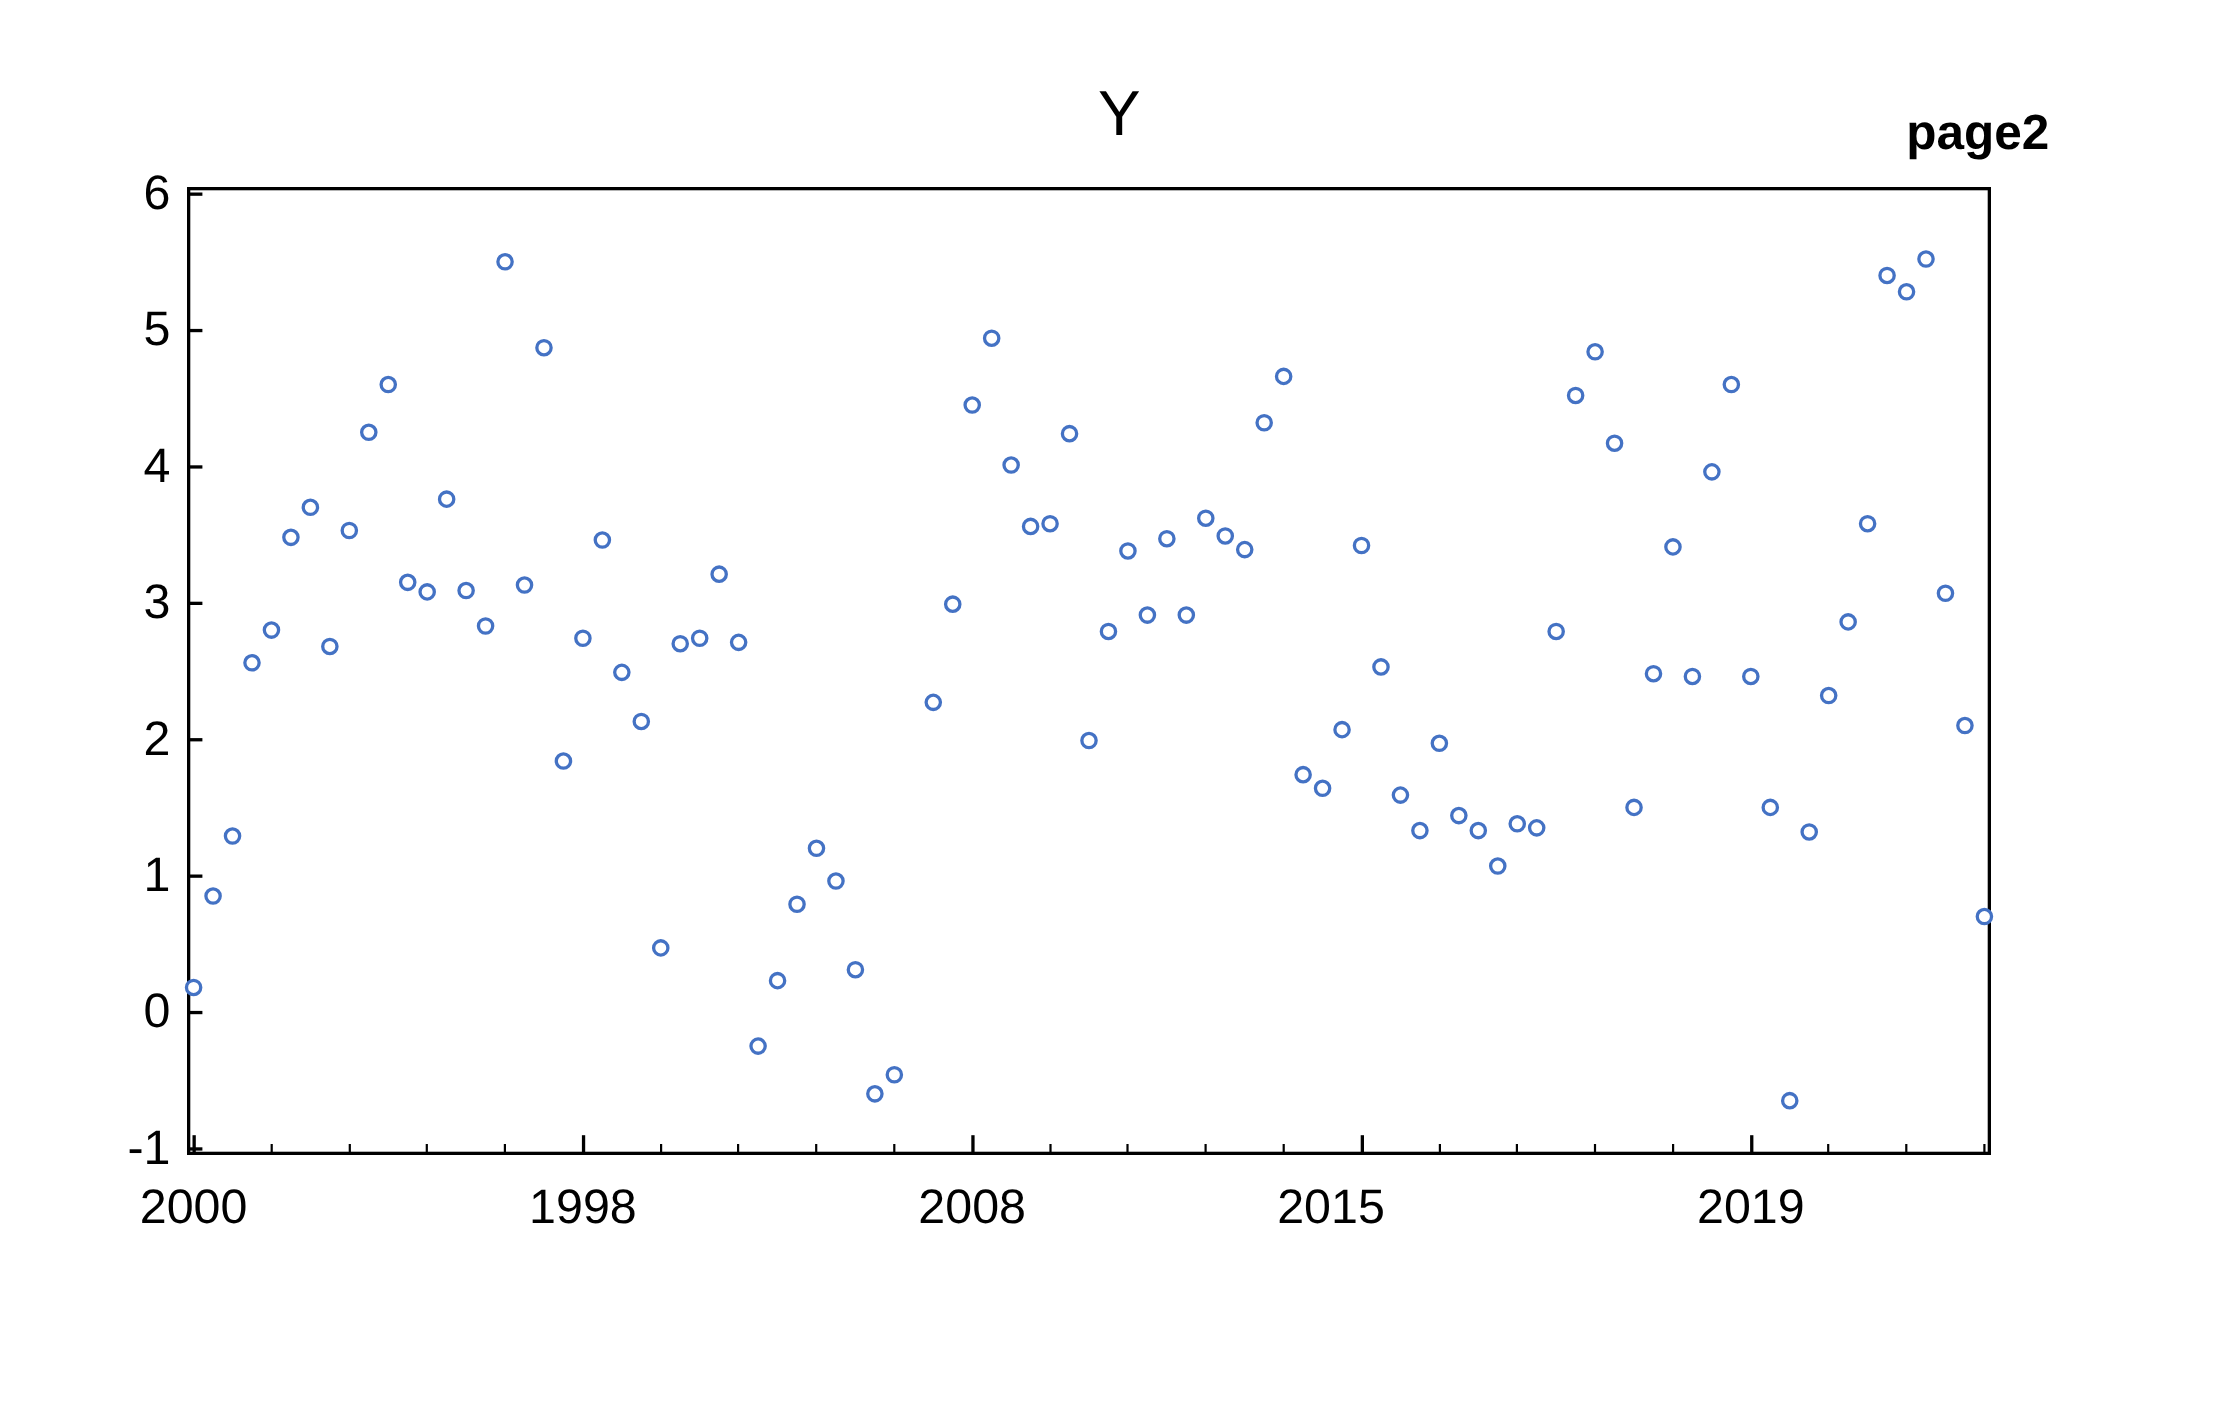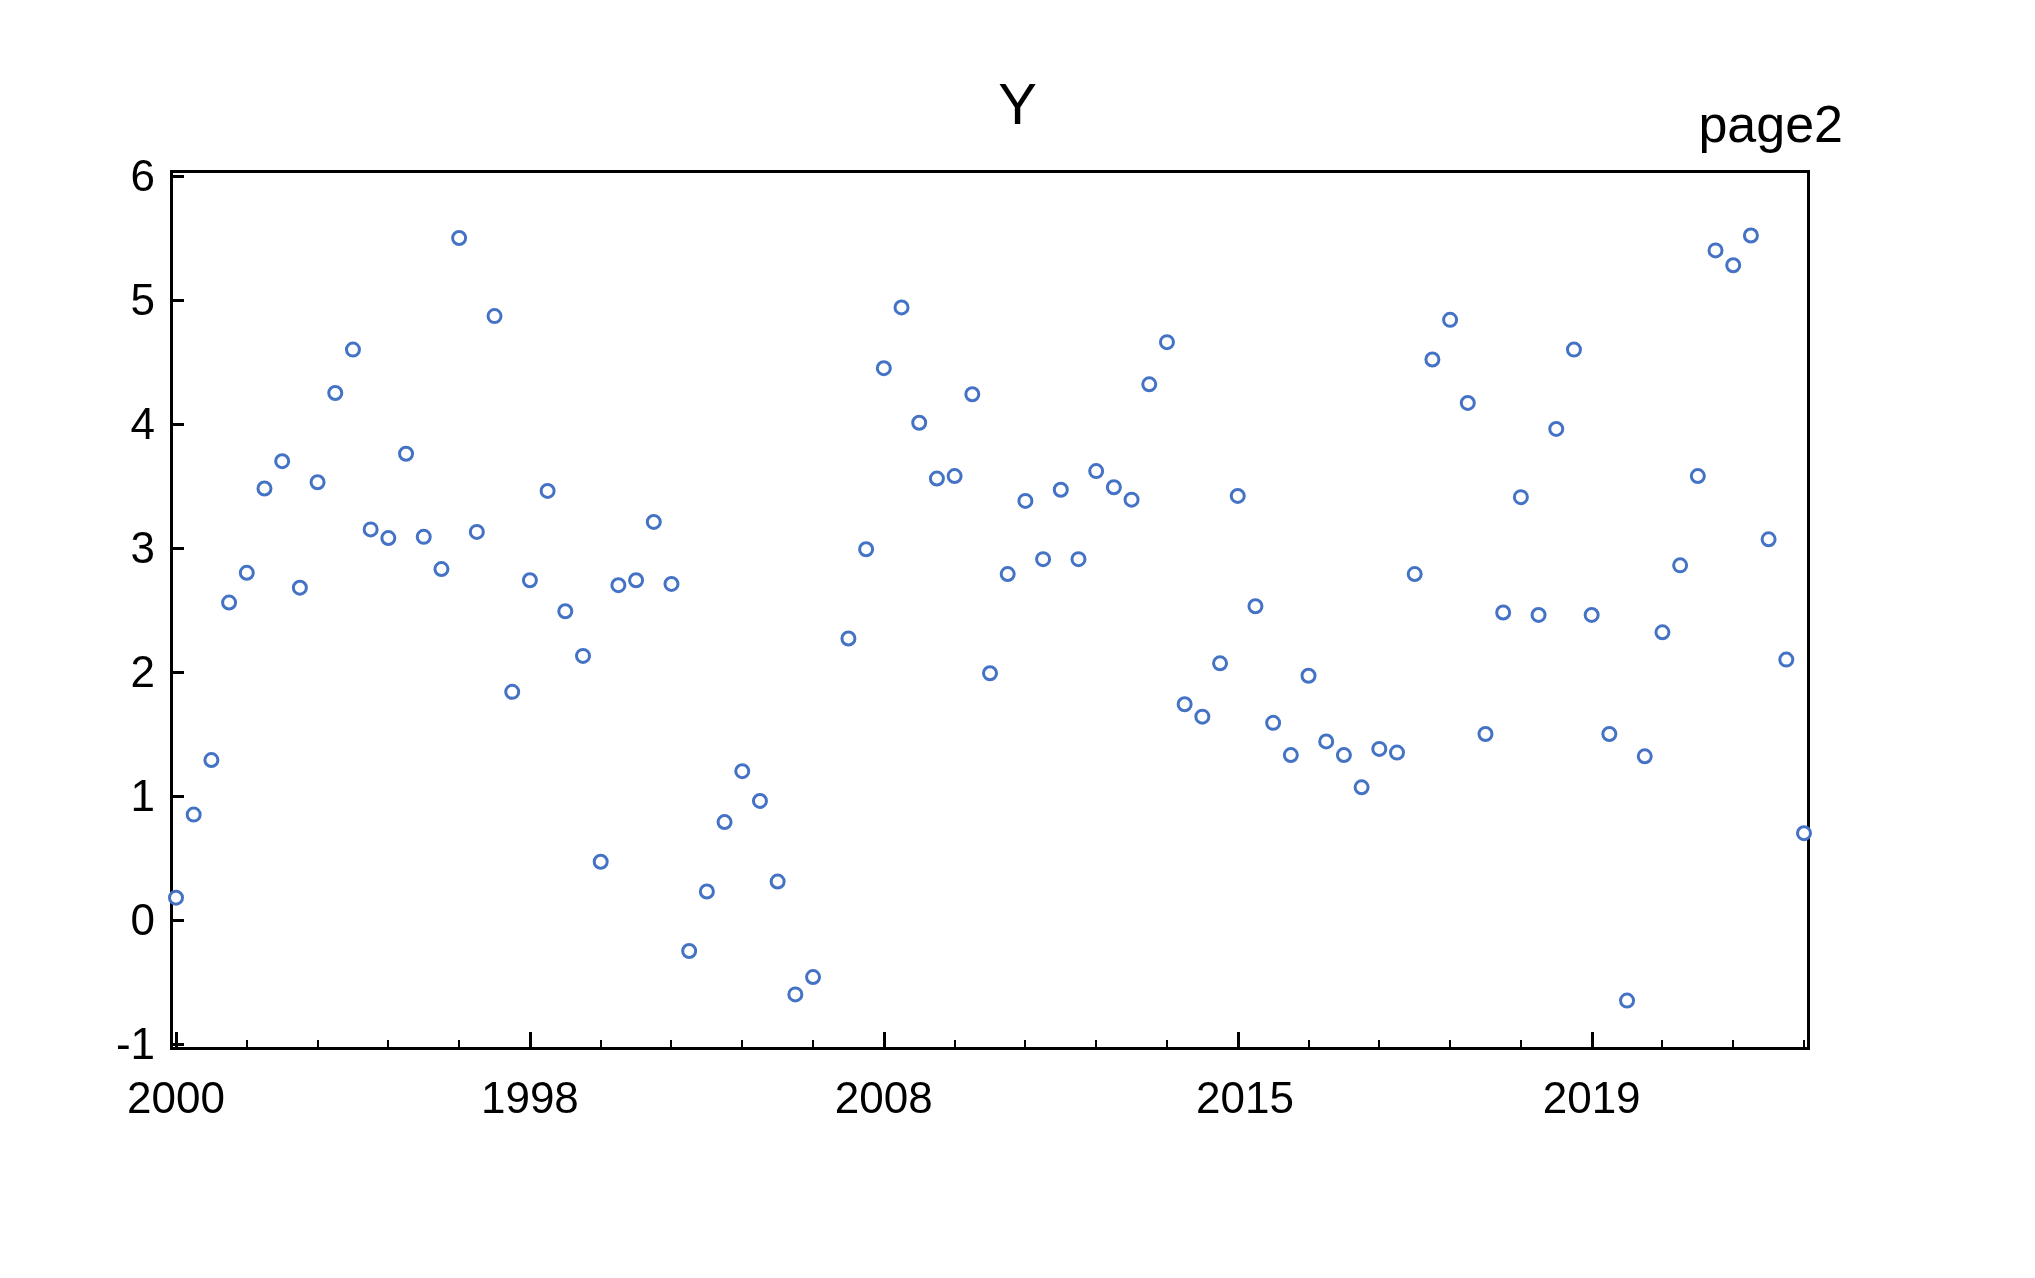--- a/index.html
+++ b/index.html
@@ -19,24 +19,24 @@
   .chart-title {
     position: absolute;
     width: 2035px;
     top: 70px;
     text-align: center;
     font-size: 58px;
     font-weight: 400;
   }
   .chart-annotation {
     position: absolute;
-    right: 192px;
+    right: 172px;
     top: 94px;
-    font-size: 52px;
-    font-weight: 400;
+    font-size: 45px;
+    font-weight: 700;
   }
   .plot-area {
     position: absolute;
     left: 170px;
     top: 170px;
     width: 1640px;
     height: 880px;
     border: 3px solid #000;
     box-sizing: border-box;
   }
@@ -226,17 +226,17 @@
       <div class="tick-x-minor" style="left: 1205.3px;"></div>
       <div class="tick-x-minor" style="left: 1276.09px;"></div>
       <div class="tick-x-minor" style="left: 1346.87px;"></div>
       <div class="tick-x-major" style="left: 1417.65px;"></div>
       <div class="tick-x-minor" style="left: 1488.43px;"></div>
       <div class="tick-x-minor" style="left: 1559.22px;"></div>
       <div class="tick-x-minor" style="left: 1630px;"></div>
       <div class="tick-label-x" style="left: 3px;">2000</div>
       <div class="tick-label-x" style="left: 356.913px;">1998</div>
       <div class="tick-label-x" style="left: 710.826px;">2008</div>
-      <div class="tick-label-x" style="left: 1072px;">2015</div>
+      <div class="tick-label-x" style="left: 1037px;">2015</div>
       <div class="tick-label-x" style="left: 1418.65px;">2019</div>
     </div>
 
 </div>
 
 </body></html>

